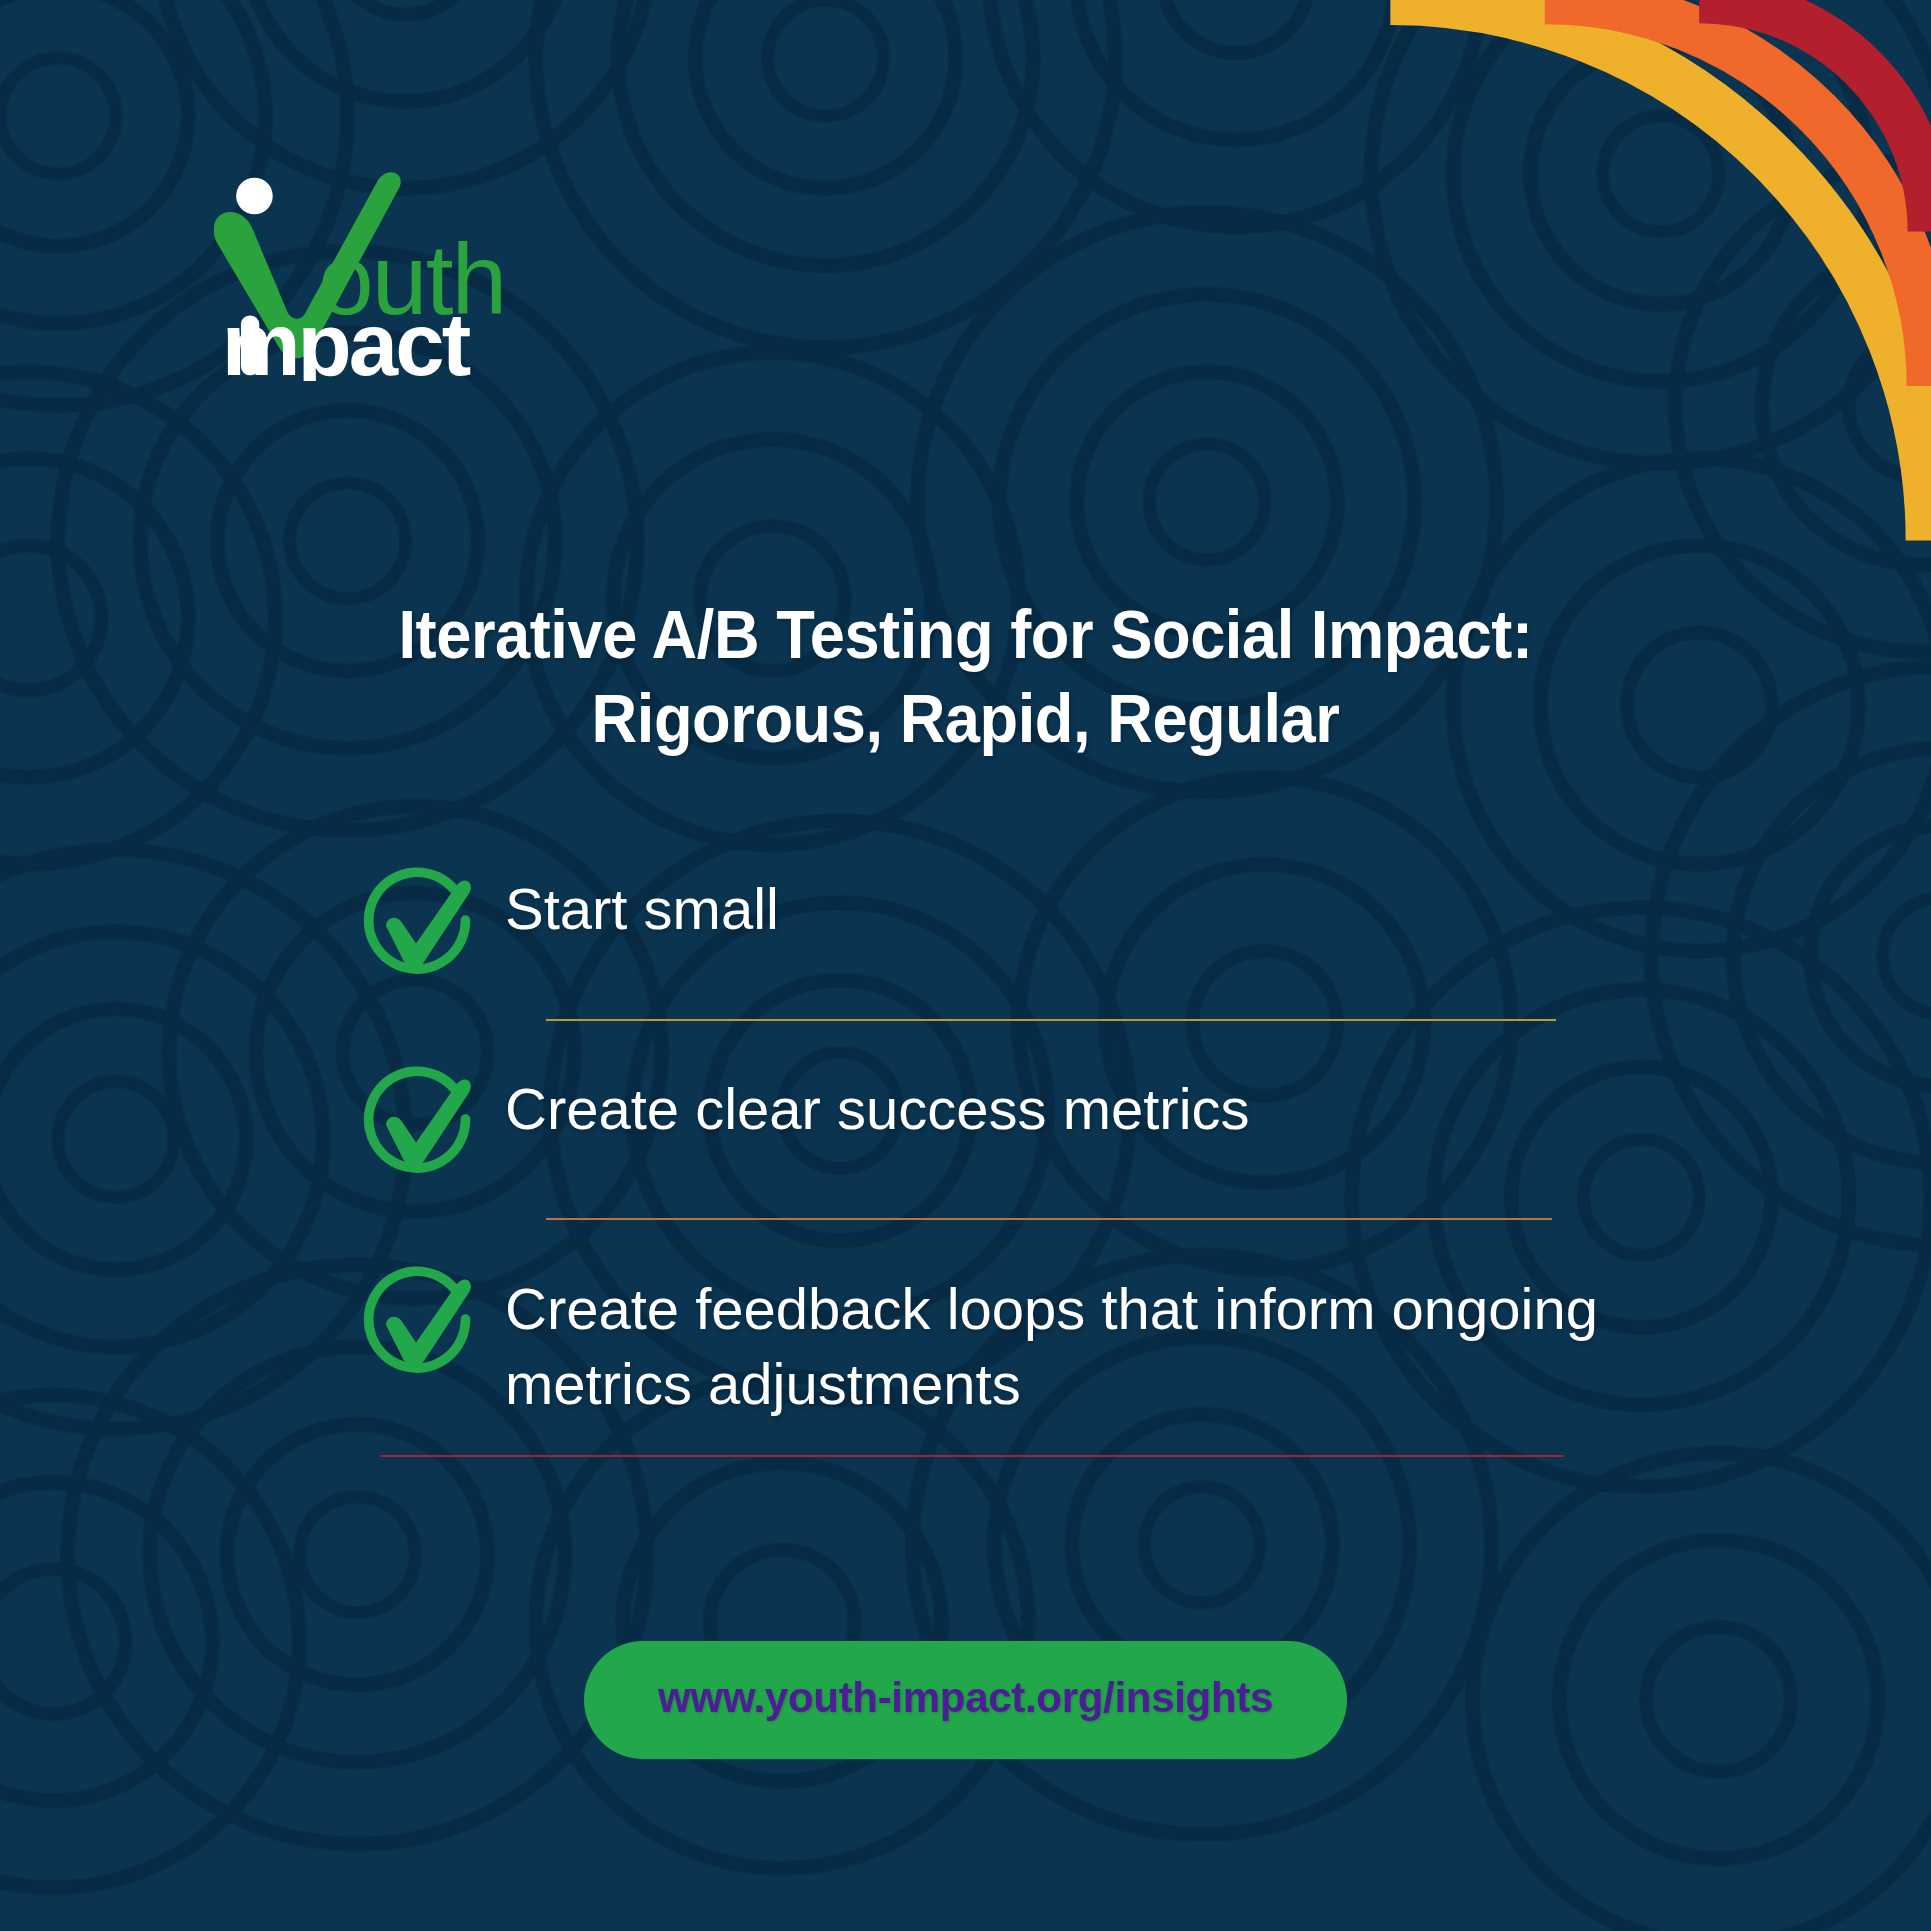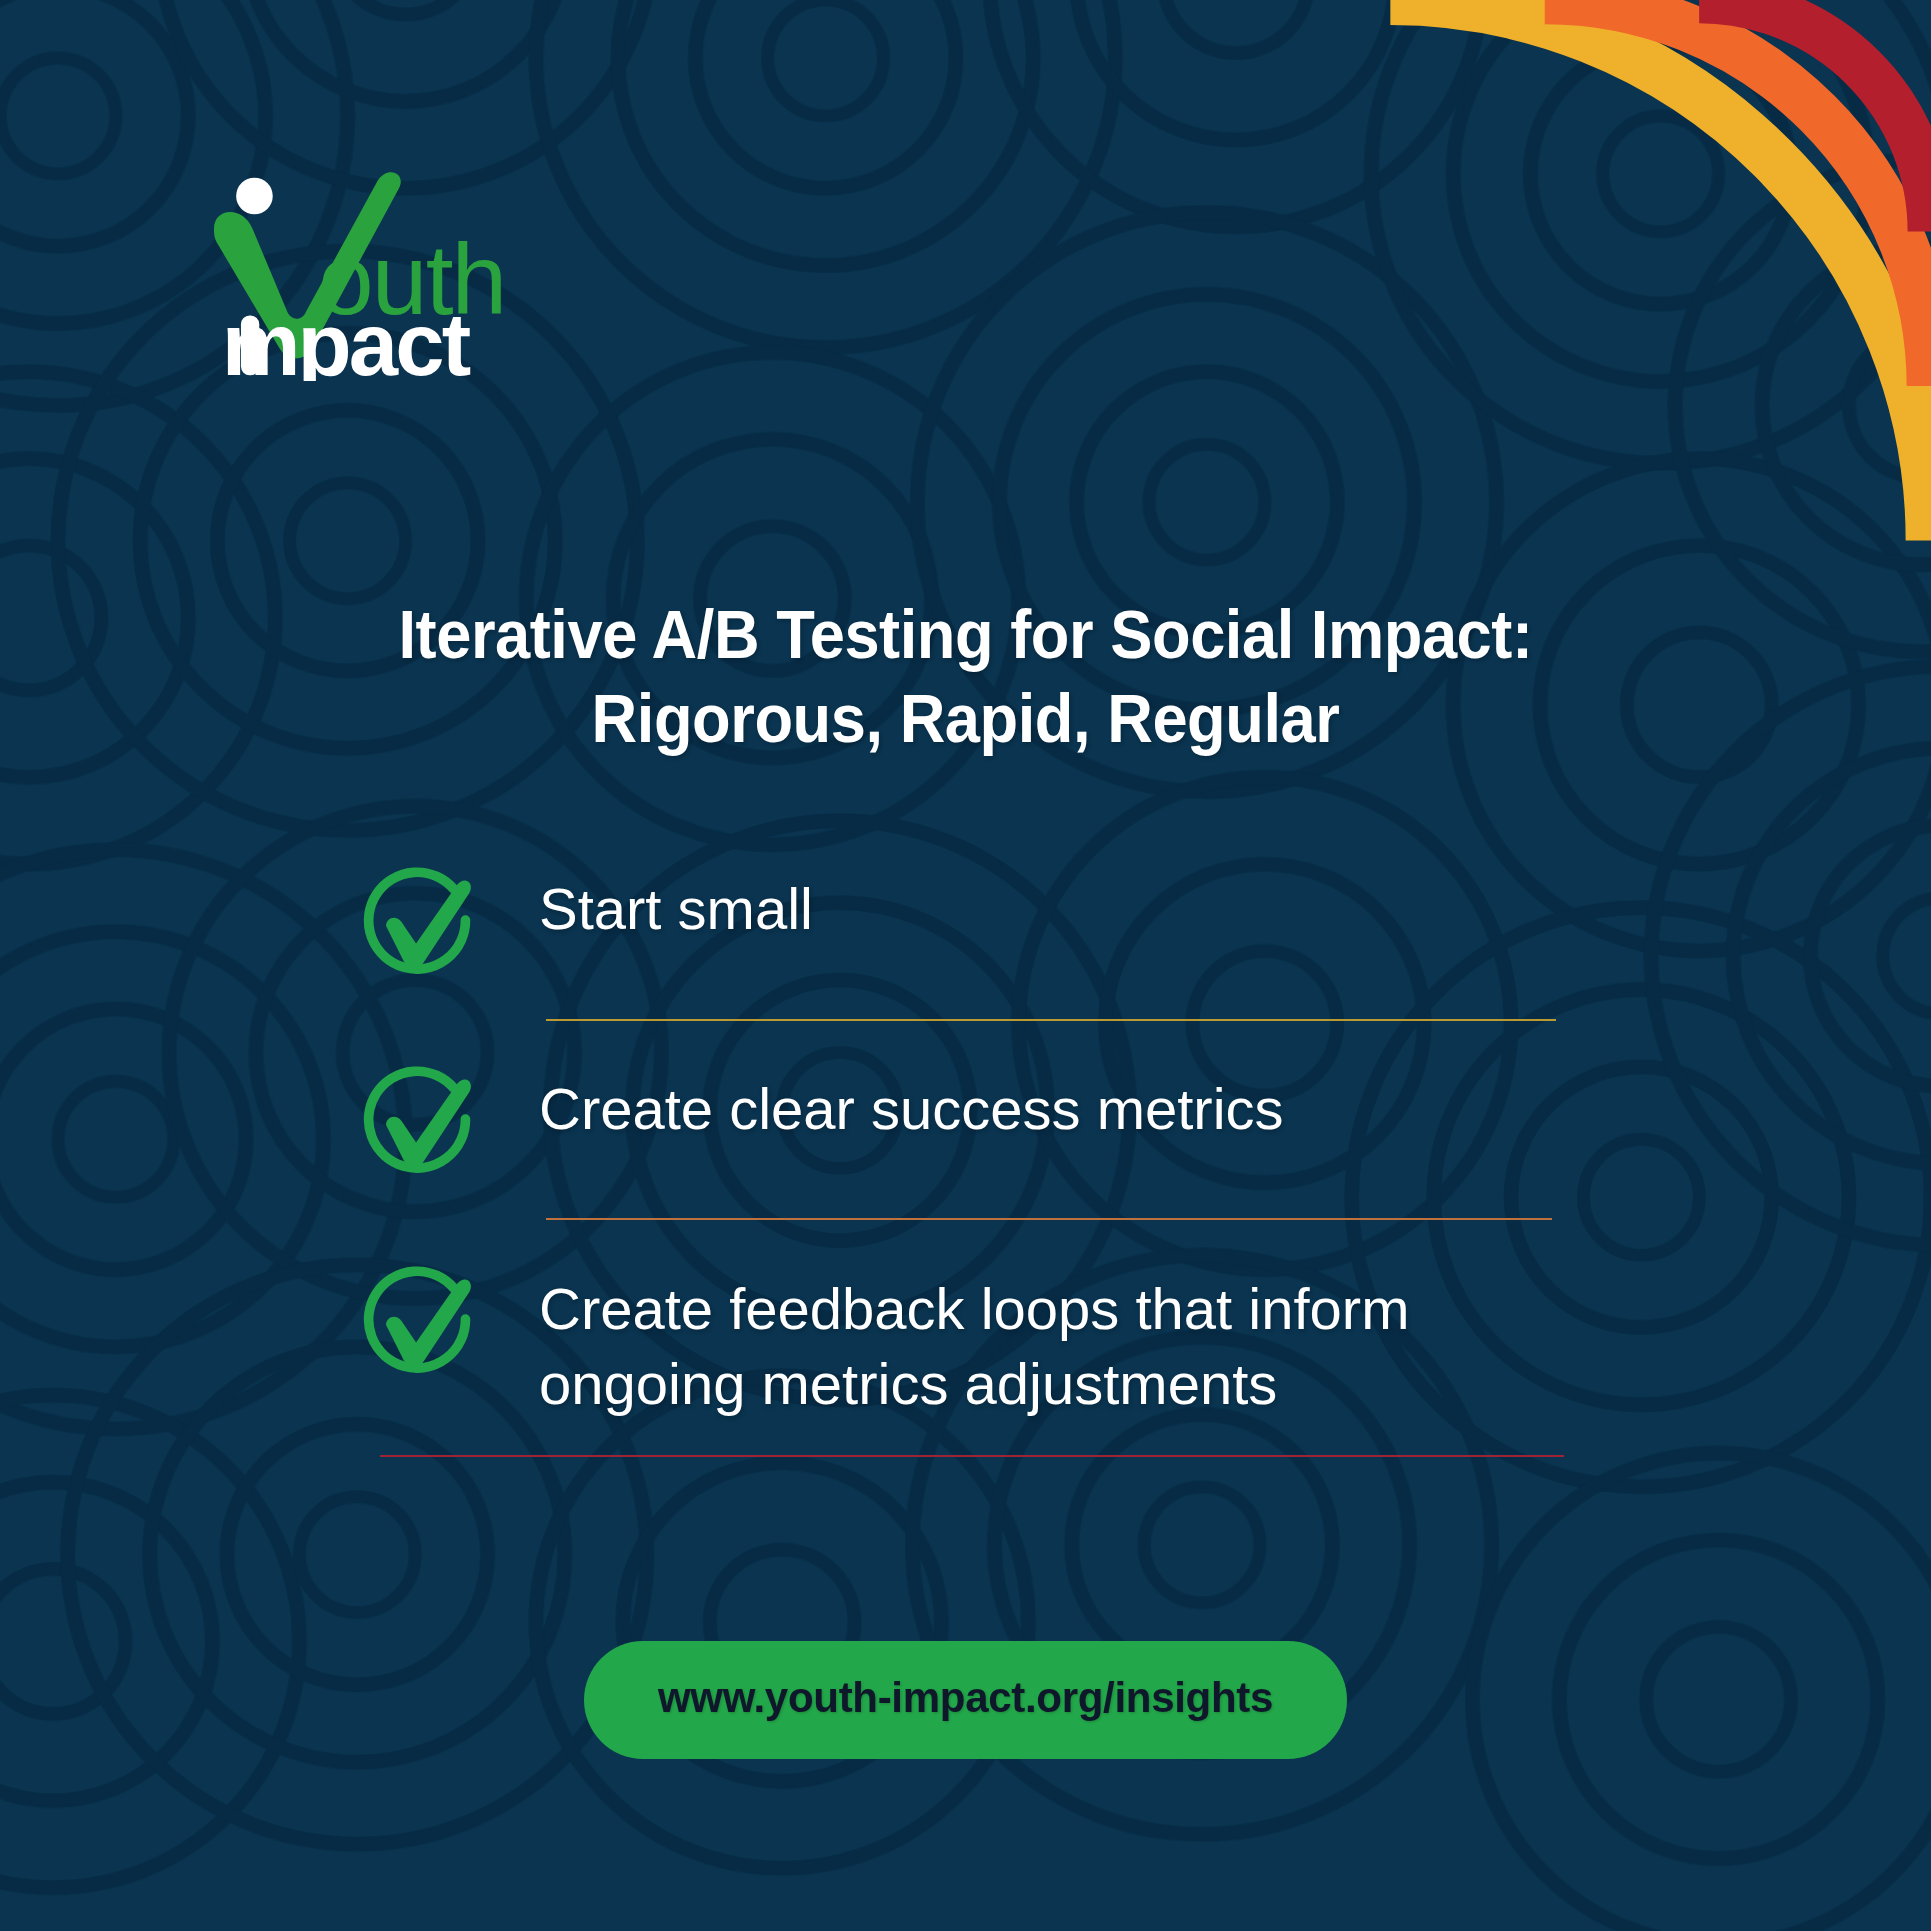--- a/index.html
+++ b/index.html
@@ -68,21 +68,21 @@
   
   #checklist {
     position: absolute;
     left: 357px;
     top: 854px;
     width: 1255px;
   }
   .check-row {
     display: flex;
     align-items: flex-start;
-    gap: 60px;
+    gap: 26px;
   }
   .check-icon {
     flex: 0 0 auto;
     width: 122px;
     height: 122px;
     margin-top: 9.7px;
   }
   .check-icon svg { display: block; }
   .check-text {
     flex: 1 1 auto;
@@ -106,21 +106,21 @@
   #cta-wrap {
     position: absolute;
     left: 0;
     right: 0;
     top: 1641px;
     display: flex;
     justify-content: center;
   }
   #cta-button {
     background: #22a84a;
-    color: #0f172a;
+    color: #4c1d95;
     border: none;
     border-radius: 77px;
     padding: 33px 70px 37px 70px;
     font-family: "Liberation Sans", sans-serif;
     font-size: 42px;
     font-weight: bold;
     letter-spacing: -0.3px;
     cursor: pointer;
     text-shadow: 1px 1px 2.9px rgba(0,0,0,0.20);
     min-width: 763px;

